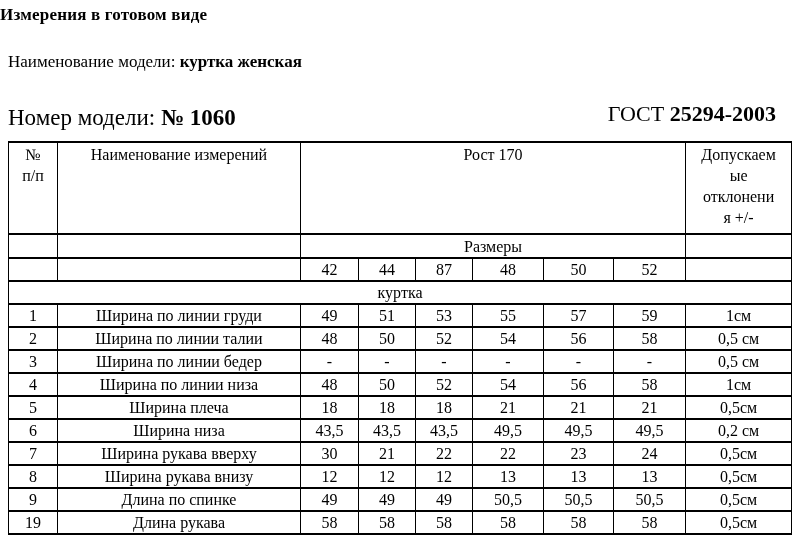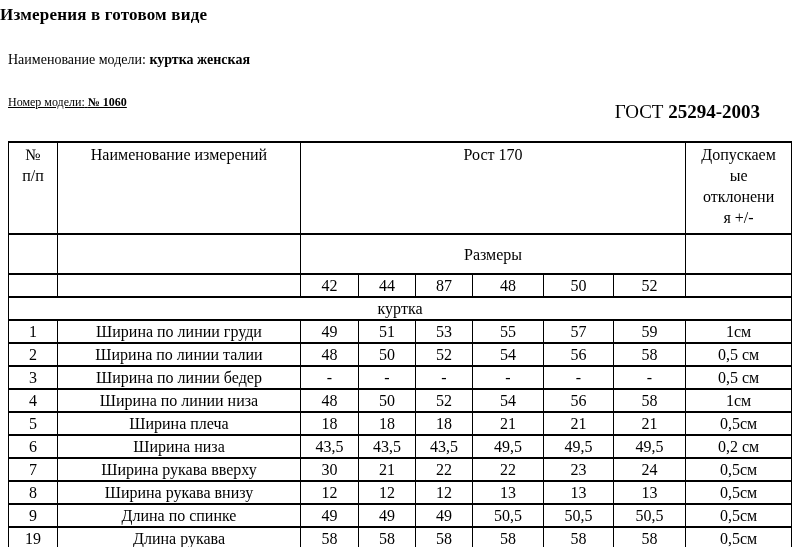--- a/index.html
+++ b/index.html
@@ -23,34 +23,33 @@
     width: 100%;
     text-align: left;
     font-size: 17px;
     font-weight: bold;
     letter-spacing: 0.2px;
   }
   .line-model {
     position: absolute;
     top: 52px;
     left: 8px;
-    font-size: 14px;
+    font-size: 17px;
   }
   .line-number {
     position: absolute;
-    top: 95px;
+    top: 105px;
     left: 8px;
-    font-size: 12px;
-    text-decoration: underline;
+    font-size: 23px;
   }
   .line-gost {
     position: absolute;
     top: 101px;
-    right: 40px;
-    font-size: 19px;
+    right: 24px;
+    font-size: 22px;
   }
   .bold { font-weight: bold; }
 
   table.meas {
     position: absolute;
     top: 141px;
     left: 8px;
     width: 783px;
     border-collapse: collapse;
     table-layout: fixed;
@@ -61,21 +60,21 @@
     border-top-width: 2px;
     border-bottom-width: 2px;
     text-align: center;
     vertical-align: middle;
     padding: 0 2px;
     overflow: hidden;
     line-height: 21px;
   }
   tr.r-head { height: 92px; }
   tr.r-head td { vertical-align: top; padding-top: 1px; }
-  tr.r-razmery { height: 40px; }
+  tr.r-razmery { height: 24px; }
   tr.r-sizes  { height: 21px; padding-left: 8px; }
   tr.r-group  { height: 22px; }
   tr.r-data   { height: 23px; }
   .pre { white-space: pre-line; }
 </style>
 </head>
 <body>
 
 <div class="page">
 

